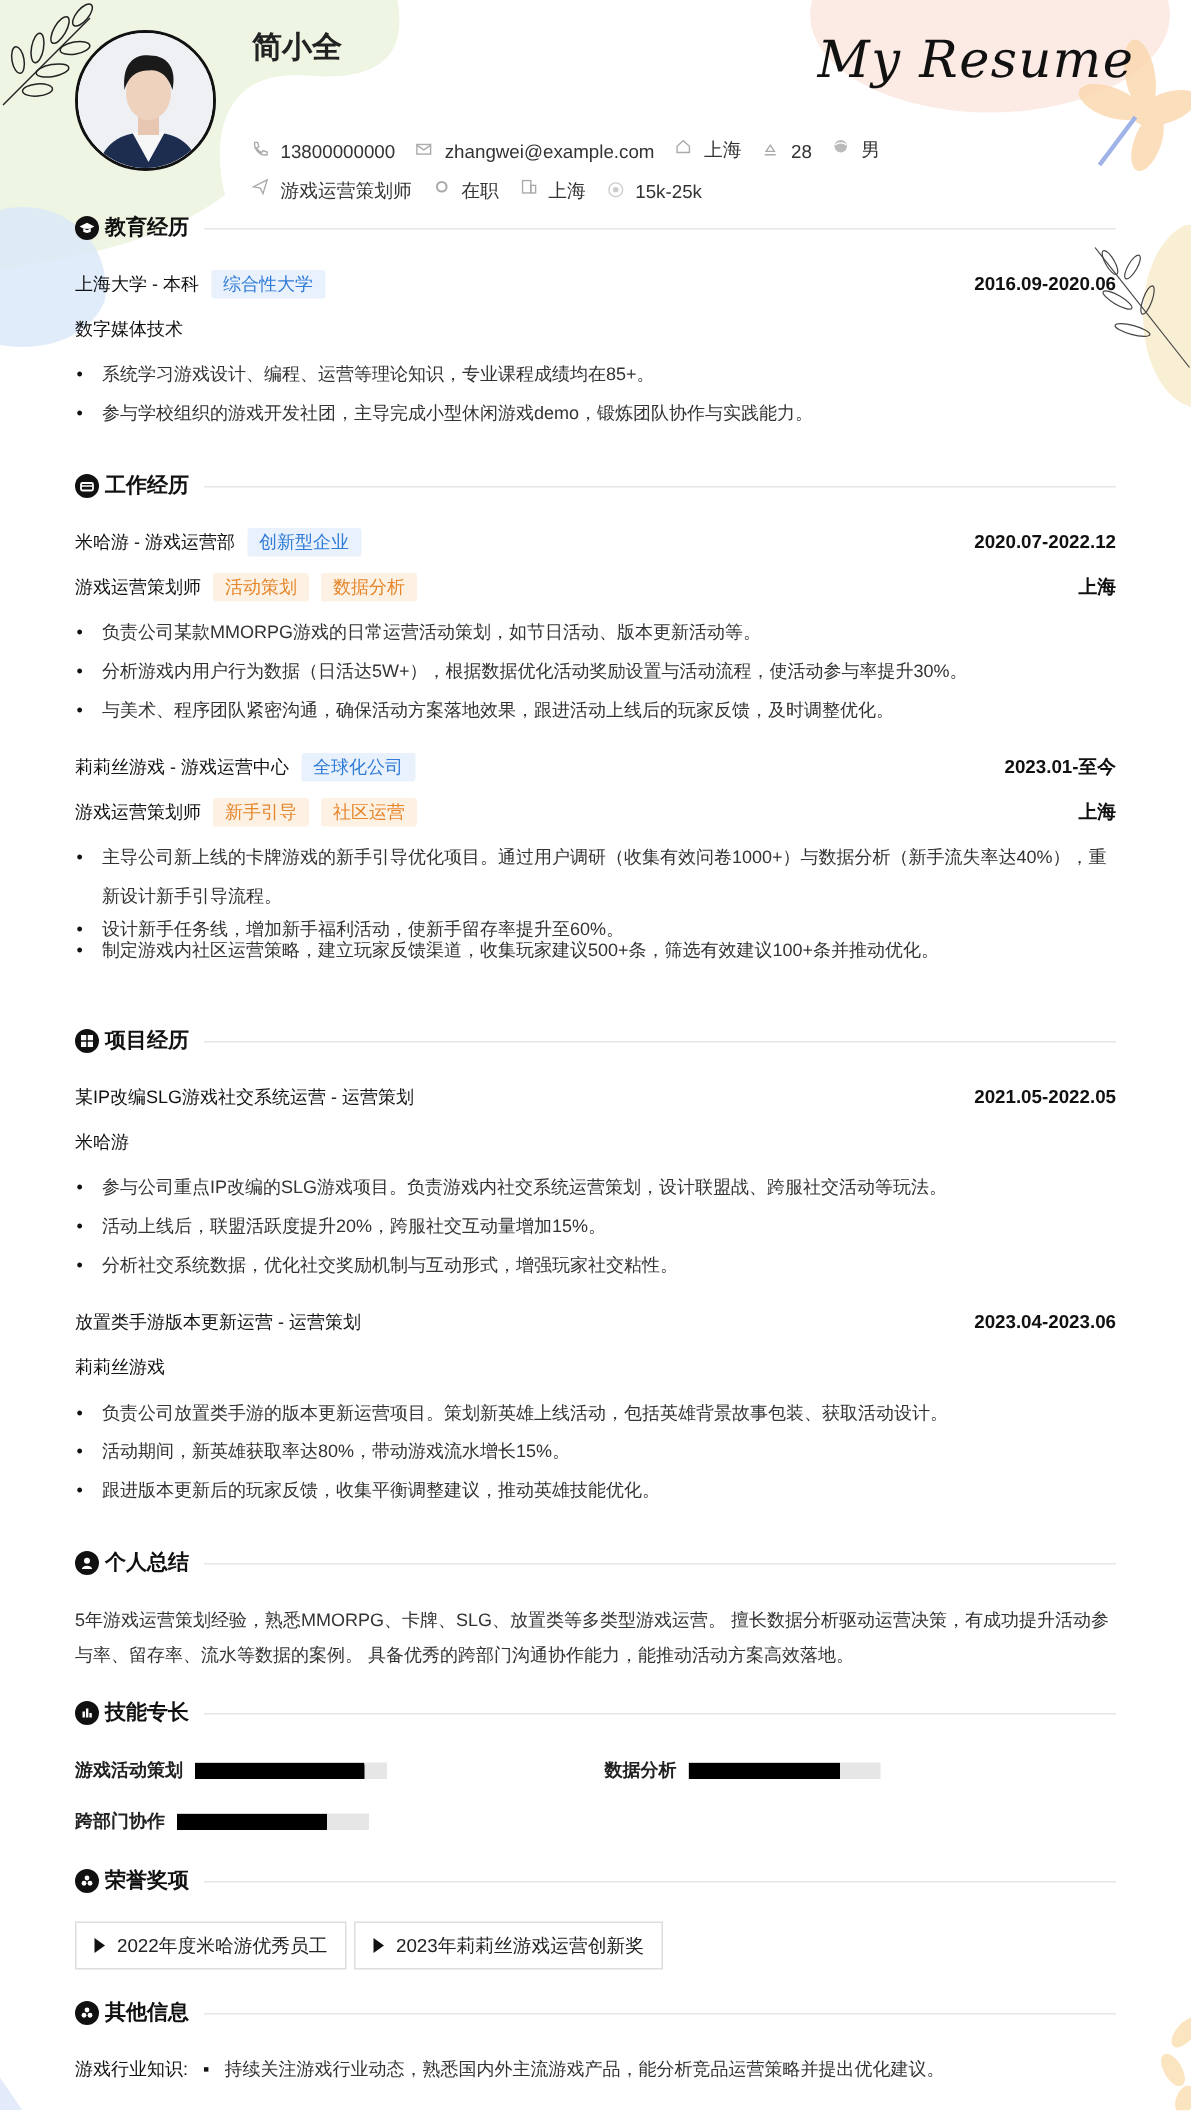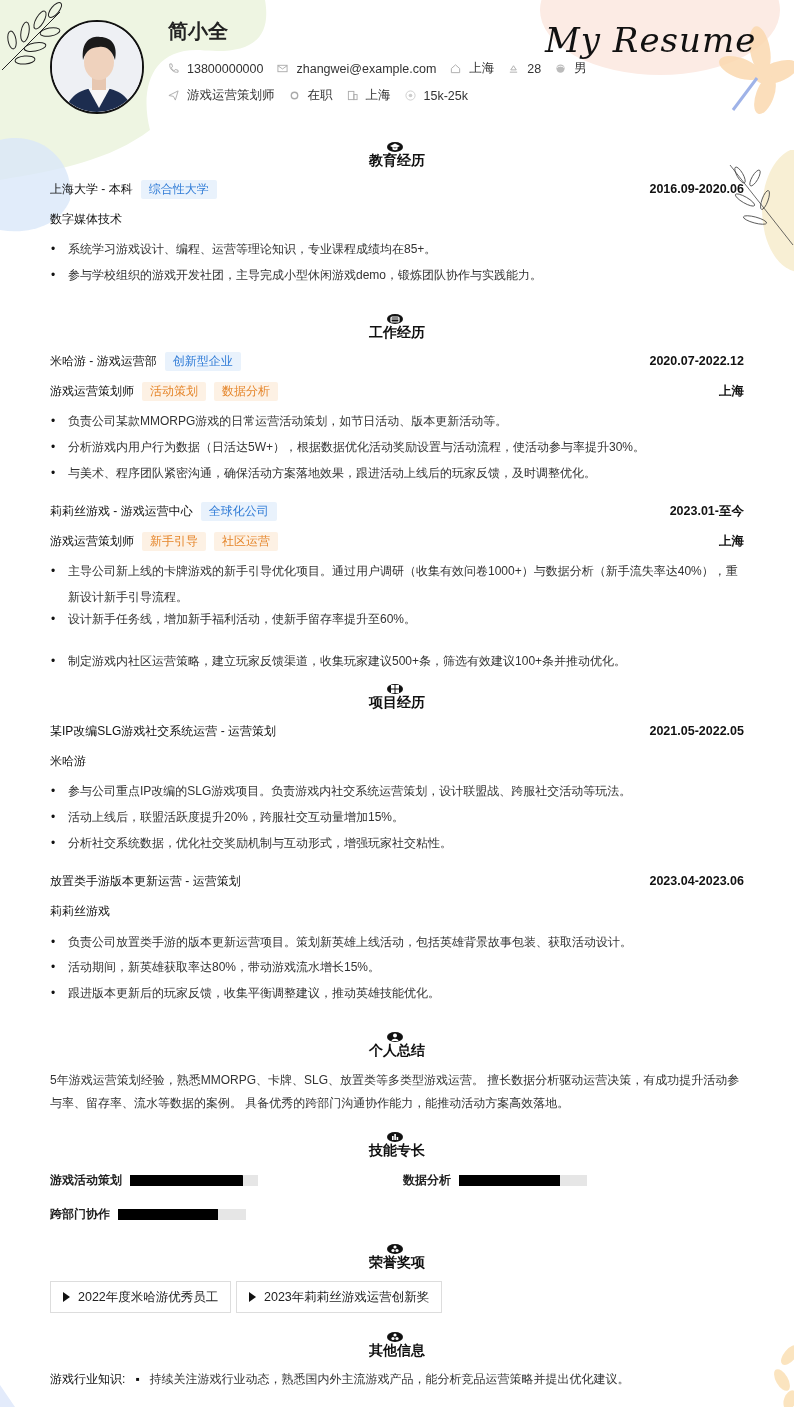--- a/index.html
+++ b/index.html
@@ -8,27 +8,27 @@
   .deco { position: absolute; pointer-events: none; }
   .page { position: relative; width: 794px; height: 1034px; }
 
   
   .header { position: absolute; left: 0; top: 0; width: 794px; height: 130px; }
   .avatar { position: absolute; left: 50px; top: 20px; width: 94px; height: 94px; border-radius: 50%; border: 2px solid #111; background: #f3f3f5; overflow: hidden; }
   .name { position: absolute; left: 168px; top: 18px; font-size: 20px; font-weight: bold; color: #222; }
   .info-row { position: absolute; left: 168px; display: flex; align-items: center; font-size: 12.5px; color: #333; }
   .info-row.r1 { top: 60px; }
   .info-row.r2 { top: 87px; }
-  .info-item { display: flex; align-items: center; margin-right: 14px; }
+  .info-item { display: flex; align-items: flex-start; margin-right: 14px; margin-top: 32px; }
   .info-icon { width: 11px; height: 11px; margin-right: 8px; display: inline-block; }
   .my-resume { position: absolute; left: 545px; top: 20px; font-family: "DejaVu Serif", serif; font-style: italic; font-size: 34px; color: #111; letter-spacing: 1px; }
 
   
   .section { position: absolute; left: 50px; width: 694px; }
-  .sec-title { display: flex; align-items: center; height: 20px; flex-direction: column; }
+  .sec-title { display: flex; align-items: center; height: 20px; }
   .sec-icon { width: 16px; height: 16px; border-radius: 50%; background: #111; display: inline-flex; align-items: center; justify-content: center; margin-right: 4px; }
   .sec-title-text { font-size: 14px; font-weight: bold; color: #111; }
   .sec-line { flex: 1; height: 1px; background: #e6e6e6; margin-left: 10px; }
   .row { position: absolute; left: 0; width: 694px; display: flex; align-items: center; height: 18px; }
   .bold { font-weight: normal; font-size: 12px; color: #111; }
   .right { margin-left: auto; font-weight: bold; font-size: 12.5px; color: #111; }
   .tag-blue { background: #e9f2fc; color: #2f7bd6; font-size: 12px; padding: 1px 8px; margin-left: 8px; border-radius: 2px; }
   .tag-orange { background: #fdf1e4; color: #e5862b; font-size: 12px; padding: 1px 8px; margin-left: 8px; border-radius: 2px; }
   .bullet { position: absolute; left: 0; width: 694px; font-size: 12px; color: #333; line-height: 26px; padding-left: 18px; }
   .bullet::before { content: "•"; position: absolute; left: 1px; top: 0; color: #111; }
@@ -234,21 +234,21 @@
       <span class="right">2023.01-至今</span>
     </div>
     <div class="row" style="top:218px">
       <span class="bold">游戏运营策划师</span>
       <span class="tag-orange">新手引导</span>
       <span class="tag-orange">社区运营</span>
       <span class="right">上海</span>
     </div>
     <div class="bullet" style="top:244px;padding-left:18px">主导公司新上线的卡牌游戏的新手引导优化项目。通过用户调研（收集有效问卷1000+）与数据分析（新手流失率达40%），重新设计新手引导流程。</div>
     <div class="bullet" style="top:292px">设计新手任务线，增加新手福利活动，使新手留存率提升至60%。</div>
-    <div class="bullet" style="top:334px">制定游戏内社区运营策略，建立玩家反馈渠道，收集玩家建议500+条，筛选有效建议100+条并推动优化。</div>
+    <div class="bullet" style="top:306px">制定游戏内社区运营策略，建立玩家反馈渠道，收集玩家建议500+条，筛选有效建议100+条并推动优化。</div>
   </div>
 
   <div class="section" style="top:684px;height:320px">
     <div class="sec-title">
       <span class="sec-icon">
           <svg width="10" height="10" viewBox="0 0 10 10">
             <rect x="1" y="1" width="3.5" height="3.5" fill="#fff"></rect>
             <rect x="5.5" y="1" width="3.5" height="3.5" fill="#fff"></rect>
             <rect x="1" y="5.5" width="3.5" height="3.5" fill="#fff"></rect>
             <rect x="5.5" y="5.5" width="3.5" height="3.5" fill="#fff"></rect>

